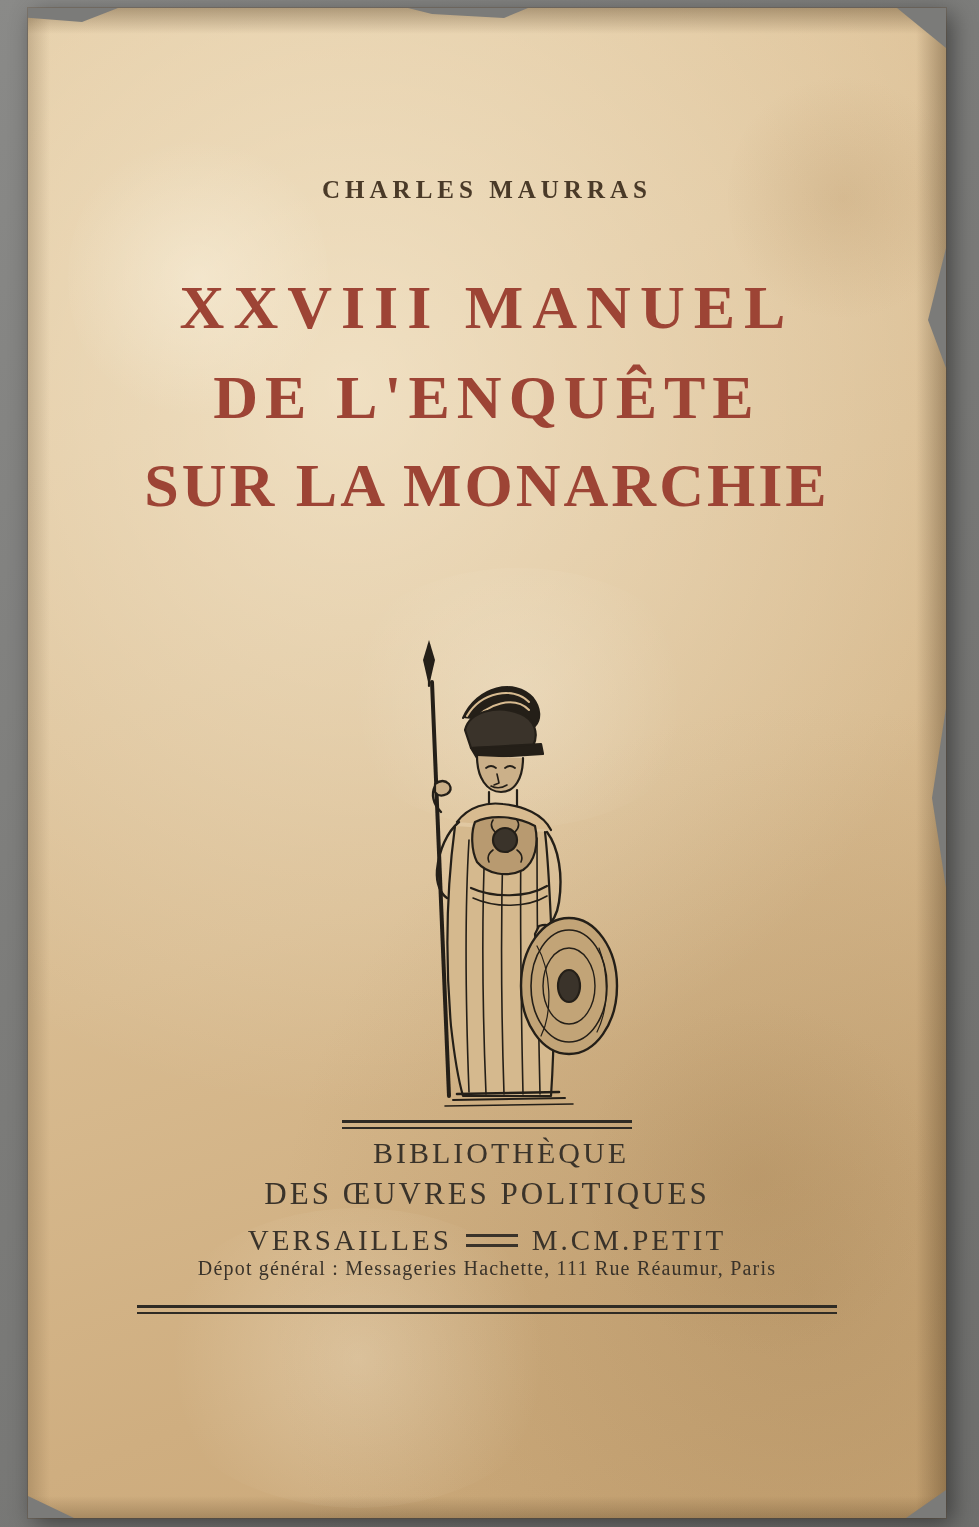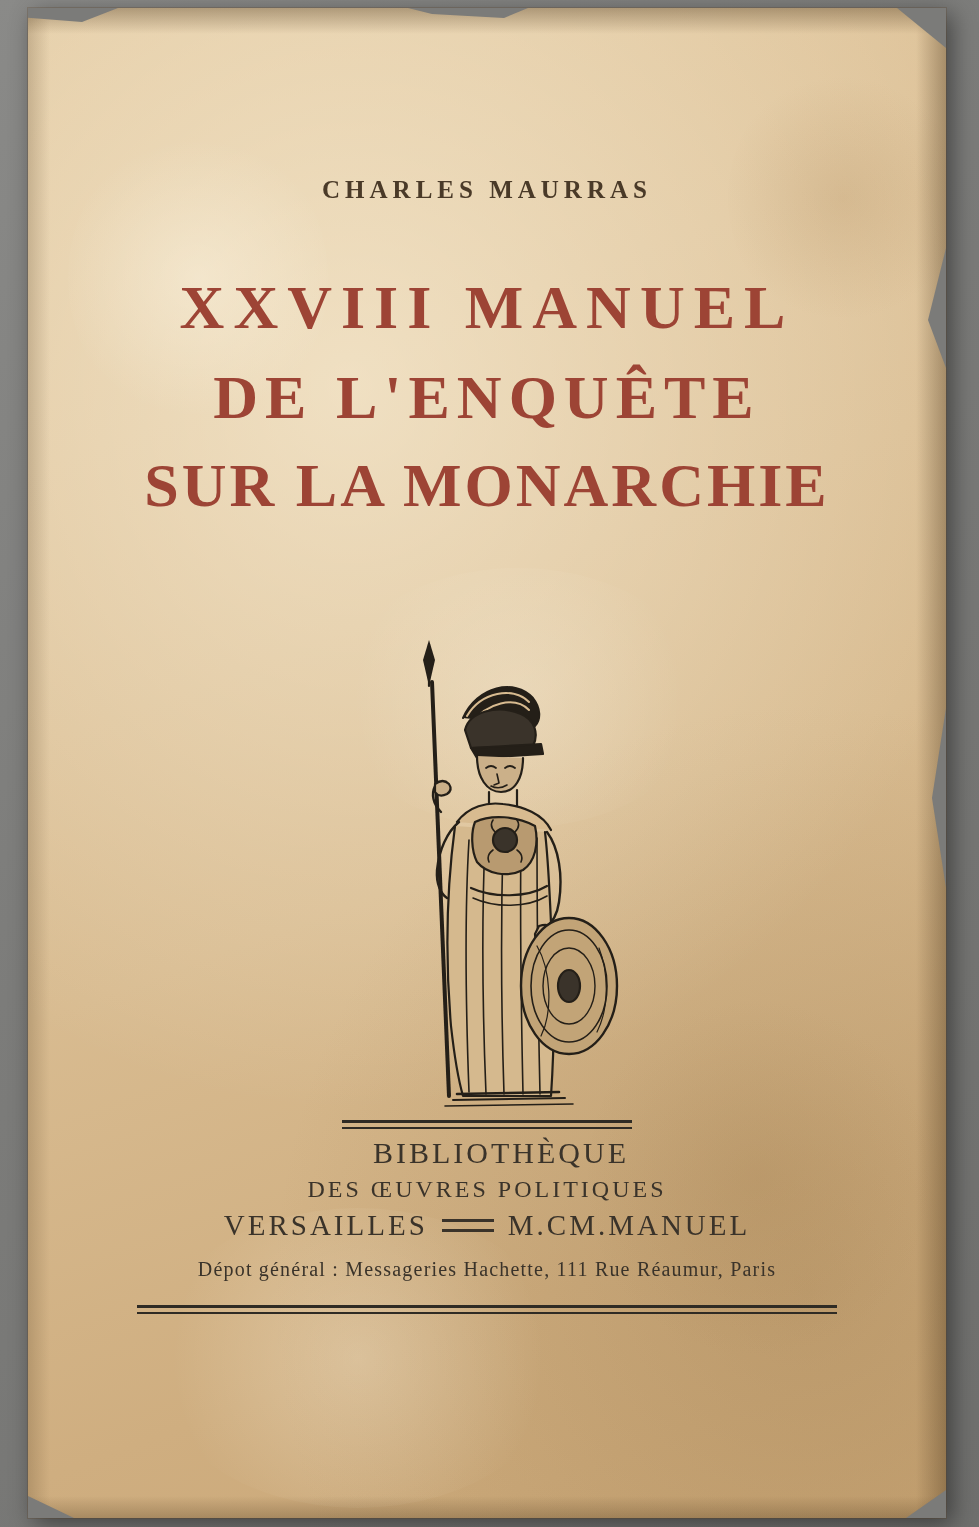--- a/index.html
+++ b/index.html
@@ -133,43 +133,42 @@
     text-align: center;
     color: #3a332a;
   }
   .imprint-1 {
     font-size: 30px;
     letter-spacing: 3px;
     margin-bottom: 6px;
     padding-left: 28px;
   }
   .imprint-2 {
-    font-size: 24px;
-    letter-spacing: 3px;
-    margin-bottom: 6px;
+    font-size: 31px;
+    letter-spacing: 3px;
+    margin-bottom: 12px;
   }
   .imprint-3 {
     font-size: 29px;
     letter-spacing: 3px;
     display: flex;
     align-items: center;
     justify-content: center;
     gap: 14px;
     text-align: right;
   }
   .dash-rule {
     display: inline-block;
     width: 52px;
     height: 0;
     border-top: 3px solid #3a332a;
     border-bottom: 3px solid #3a332a;
     height: 7px;
   }
   .imprint-4 {
-    margin-top: 16px;
     font-size: 20px;
     letter-spacing: 1.2px;
     color: #3a332a;
   }
 
   .rule-b  { top: 1297px; width: 700px; height: 3px; }
   .rule-b2 { top: 1304px; width: 700px; height: 2px; }
 </style>
 </head>
 <body>
@@ -269,21 +268,21 @@
 
     <div class="rule rule-a"></div>
     <div class="rule rule-a2"></div>
 
     <div class="imprint">
       <div class="imprint-1">BIBLIOTHÈQUE</div>
       <div class="imprint-2">DES ŒUVRES POLITIQUES</div>
       <div class="imprint-3">
         <span>VERSAILLES</span>
         <span class="dash-rule"></span>
-        <span>M.CM.MANUEL</span>
+        <span>M.CM.PETIT</span>
       </div>
       <div class="imprint-4">Dépot général : Messageries Hachette, 111 Rue Réaumur, Paris</div>
     </div>
 
     <div class="rule rule-b"></div>
     <div class="rule rule-b2"></div>
 
   </div>
 </div>
 

